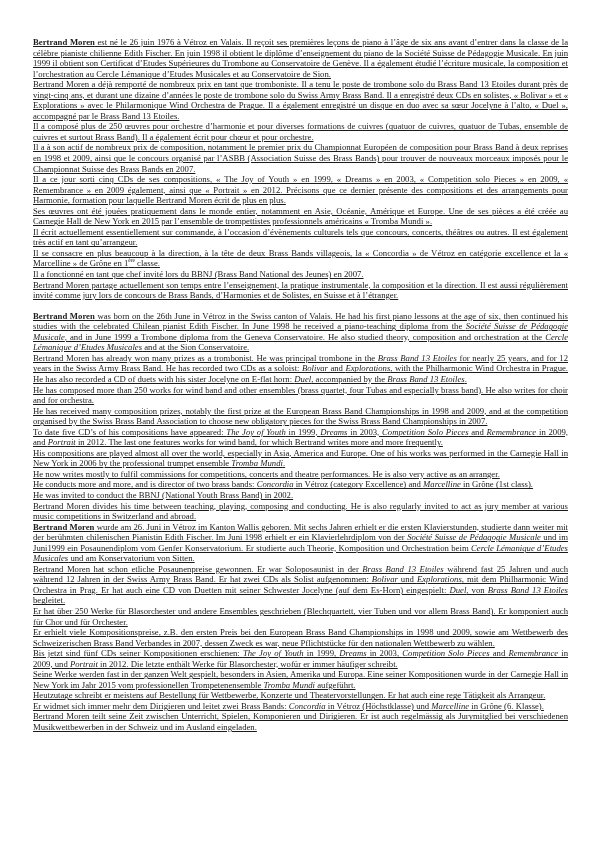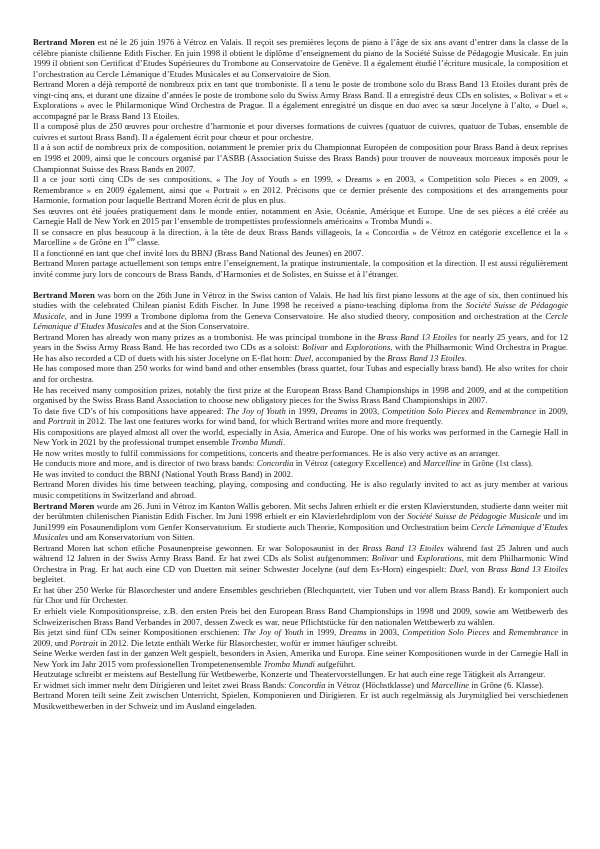--- a/index.html
+++ b/index.html
@@ -16,20 +16,21 @@
     box-sizing: border-box;
     width: 600px;
     height: 849px;
     padding: 37px 32px 0 33px;
     background: #ffffff;
     color: #1b1b1b;
     font-family: "Liberation Serif", serif;
     font-size: 8.7px;
     line-height: 10.55px;
     text-align: justify;
+    text-decoration: underline;
   }
   .bio-section { margin: 0; }
   .bio-section.gap-one  { margin-bottom: 10px; }
   .bio-section.gap-two  { }
   .bio-section p { margin: 0; }
   .run-b { font-weight: 700; }
   .run-i { font-style: italic; }
   sup.run-sup {
     font-size: 0.62em;
     line-height: 0;
@@ -40,32 +41,33 @@
 <body>
 
 <div class="page">
   <section class="bio-section gap-one">
       <p><span class="run-b ">Bertrand Moren</span><span class=""> est né le 26 juin 1976 à Vétroz en Valais. Il reçoit ses premières leçons de piano à l’âge de six ans avant d’entrer dans la classe de la célèbre pianiste chilienne Edith Fischer. En juin 1998 il obtient le diplôme d’enseignement du piano de la Société Suisse de Pédagogie Musicale. En juin 1999 il obtient son Certificat d’Etudes Supérieures du Trombone au Conservatoire de Genève. Il a également étudié l’écriture musicale, la composition et l’orchestration au Cercle Lémanique d’Etudes Musicales et au Conservatoire de Sion.</span></p>
       <p><span class="">Bertrand Moren a déjà remporté de nombreux prix en tant que tromboniste. Il a tenu le poste de trombone solo du Brass Band 13 Etoiles durant près de vingt-cinq ans, et durant une dizaine d’années le poste de trombone solo du Swiss Army Brass Band. Il a enregistré deux CDs en solistes, « Bolivar » et « Explorations » avec le Philarmonique Wind Orchestra de Prague. Il a également enregistré un disque en duo avec sa sœur Jocelyne à l’alto, « Duel », accompagné par le Brass Band 13 Etoiles.</span></p>
       <p><span class="">Il a composé plus de 250 œuvres pour orchestre d’harmonie et pour diverses formations de cuivres (quatuor de cuivres, quatuor de Tubas, ensemble de cuivres et surtout Brass Band). Il a également écrit pour chœur et pour orchestre.</span></p>
       <p><span class="">Il a à son actif de nombreux prix de composition, notamment le premier prix du Championnat Européen de composition pour Brass Band à deux reprises en 1998 et 2009, ainsi que le concours organisé par l’ASBB (Association Suisse des Brass Bands) pour trouver de nouveaux morceaux imposés pour le Championnat Suisse des Brass Bands en 2007.</span></p>
       <p><span class="">Il a ce jour sorti cinq CDs de ses compositions, « The Joy of Youth » en 1999, « Dreams » en 2003, « Competition solo Pieces » en 2009, « Remembrance » en 2009 également, ainsi que « Portrait » en 2012. Précisons que ce dernier présente des compositions et des arrangements pour Harmonie, formation pour laquelle Bertrand Moren écrit de plus en plus.</span></p>
       <p><span class="">Ses œuvres ont été jouées pratiquement dans le monde entier, notamment en Asie, Océanie, Amérique et Europe. Une de ses pièces a été créée au Carnegie Hall de New York en 2015 par l’ensemble de trompettistes professionnels américains « Tromba Mundi ».</span></p>
+      <p><span class="">Il écrit actuellement essentiellement sur commande, à l’occasion d’évènements culturels tels que concours, concerts, théâtres ou autres. Il est également très actif en tant qu’arrangeur.</span></p>
       <p><span class="">Il se consacre en plus beaucoup à la direction, à la tête de deux Brass Bands villageois, la « Concordia » de Vétroz en catégorie excellence et la « Marcelline » de Grône en 1</span><sup class="run-sup">ère</sup><span class=""> classe.</span></p>
       <p><span class="">Il a fonctionné en tant que chef invité lors du BBNJ (Brass Band National des Jeunes) en 2007.</span></p>
       <p><span class="">Bertrand Moren partage actuellement son temps entre l’enseignement, la pratique instrumentale, la composition et la direction. Il est aussi régulièrement invité comme jury lors de concours de Brass Bands, d’Harmonies et de Solistes, en Suisse et à l’étranger.</span></p>
     </section>
 
   <section class="bio-section gap-two">
       <p><span class="run-b ">Bertrand Moren</span><span class=""> was born on the 26th June in Vétroz in the Swiss canton of Valais. He had his first piano lessons at the age of six, then continued his studies with the celebrated Chilean pianist Edith Fischer. In June 1998 he received a piano-teaching diploma from the </span><span class="run-i ">Société Suisse de Pédagogie Musicale</span><span class="">, and in June 1999 a Trombone diploma from the Geneva Conservatoire. He also studied theory, composition and orchestration at the </span><span class="run-i ">Cercle Lémanique d’Etudes Musicales</span><span class=""> and at the Sion Conservatoire.</span></p>
       <p><span class="">Bertrand Moren has already won many prizes as a trombonist. He was principal trombone in the </span><span class="run-i ">Brass Band 13 Etoiles</span><span class=""> for nearly 25 years, and for 12 years in the Swiss Army Brass Band. He has recorded two CDs as a soloist: </span><span class="run-i ">Bolivar</span><span class=""> and </span><span class="run-i ">Explorations</span><span class="">, with the Philharmonic Wind Orchestra in Prague. He has also recorded a CD of duets with his sister Jocelyne on E-flat horn: </span><span class="run-i ">Duel</span><span class="">, accompanied by the </span><span class="run-i ">Brass Band 13 Etoiles</span><span class="">.</span></p>
       <p><span class="">He has composed more than 250 works for wind band and other ensembles (brass quartet, four Tubas and especially brass band). He also writes for choir and for orchestra.</span></p>
       <p><span class="">He has received many composition prizes, notably the first prize at the European Brass Band Championships in 1998 and 2009, and at the competition organised by the Swiss Brass Band Association to choose new obligatory pieces for the Swiss Brass Band Championships in 2007.</span></p>
       <p><span class="">To date five CD’s of his compositions have appeared: </span><span class="run-i ">The Joy of Youth</span><span class=""> in 1999, </span><span class="run-i ">Dreams</span><span class=""> in 2003, </span><span class="run-i ">Competition Solo Pieces</span><span class=""> and </span><span class="run-i ">Remembrance</span><span class=""> in 2009, and </span><span class="run-i ">Portrait</span><span class=""> in 2012. The last one features works for wind band, for which Bertrand writes more and more frequently.</span></p>
-      <p><span class="">His compositions are played almost all over the world, especially in Asia, America and Europe. One of his works was performed in the Carnegie Hall in New York in 2021 by the professional trumpet ensemble </span><span class="run-i ">Tromba Mundi</span><span class="">.</span></p>
+      <p><span class="">His compositions are played almost all over the world, especially in Asia, America and Europe. One of his works was performed in the Carnegie Hall in New York in 2006 by the professional trumpet ensemble </span><span class="run-i ">Tromba Mundi</span><span class="">.</span></p>
       <p><span class="">He now writes mostly to fulfil commissions for competitions, concerts and theatre performances. He is also very active as an arranger.</span></p>
       <p><span class="">He conducts more and more, and is director of two brass bands: </span><span class="run-i ">Concordia</span><span class=""> in Vétroz (category Excellence) and </span><span class="run-i ">Marcelline</span><span class=""> in Grône (1st class).</span></p>
       <p><span class="">He was invited to conduct the BBNJ (National Youth Brass Band) in 2002.</span></p>
       <p><span class="">Bertrand Moren divides his time between teaching, playing, composing and conducting. He is also regularly invited to act as jury member at various music competitions in Switzerland and abroad.</span></p>
     </section>
 
   <section class="bio-section">
       <p><span class="run-b ">Bertrand Moren</span><span class=""> wurde am 26. Juni in Vétroz im Kanton Wallis geboren. Mit sechs Jahren erhielt er die ersten Klavierstunden, studierte dann weiter mit der berühmten chilenischen Pianistin Edith Fischer. Im Juni 1998 erhielt er ein Klavierlehrdiplom von der </span><span class="run-i ">Société Suisse de Pédagogie Musicale</span><span class=""> und im Juni1999 ein Posaunendiplom vom Genfer Konservatorium. Er studierte auch Theorie, Komposition und Orchestration beim </span><span class="run-i ">Cercle Lémanique d’Etudes Musicales</span><span class=""> und am Konservatorium von Sitten.</span></p>
       <p><span class="">Bertrand Moren hat schon etliche Posaunenpreise gewonnen. Er war Soloposaunist in der </span><span class="run-i ">Brass Band 13 Etoiles</span><span class=""> während fast 25 Jahren und auch während 12 Jahren in der Swiss Army Brass Band. Er hat zwei CDs als Solist aufgenommen: </span><span class="run-i ">Bolivar</span><span class=""> und </span><span class="run-i ">Explorations</span><span class="">, mit dem Philharmonic Wind Orchestra in Prag. Er hat auch eine CD von Duetten mit seiner Schwester Jocelyne (auf dem Es-Horn) eingespielt: </span><span class="run-i ">Duel</span><span class="">, von </span><span class="run-i ">Brass Band 13 Etoiles</span><span class=""> begleitet.</span></p>
       <p><span class="">Er hat über 250 Werke für Blasorchester und andere Ensembles geschrieben (Blechquartett, vier Tuben und vor allem Brass Band). Er komponiert auch für Chor und für Orchester.</span></p>

